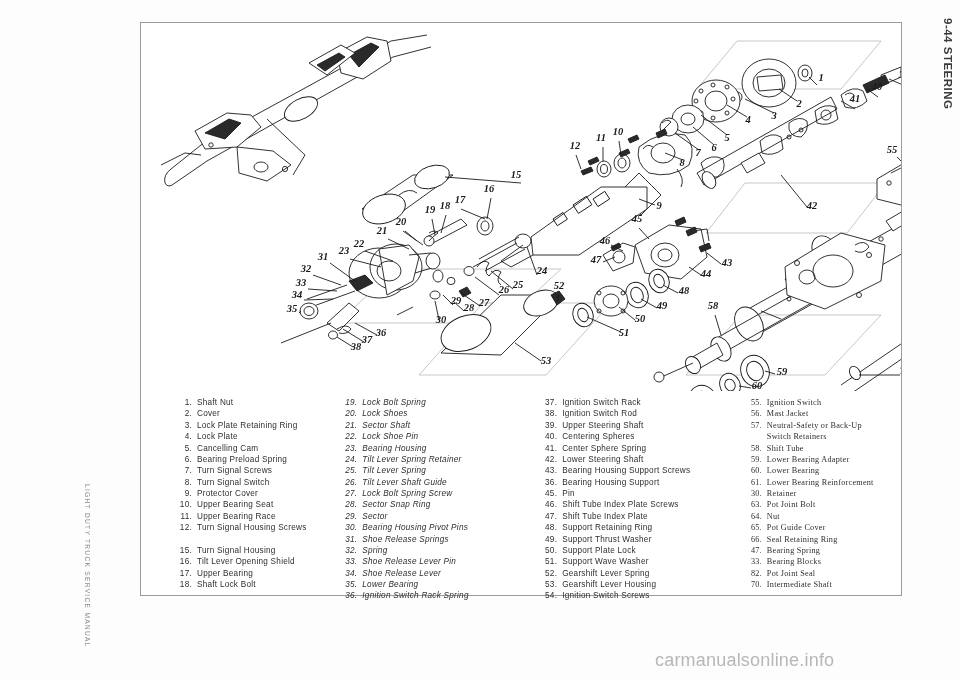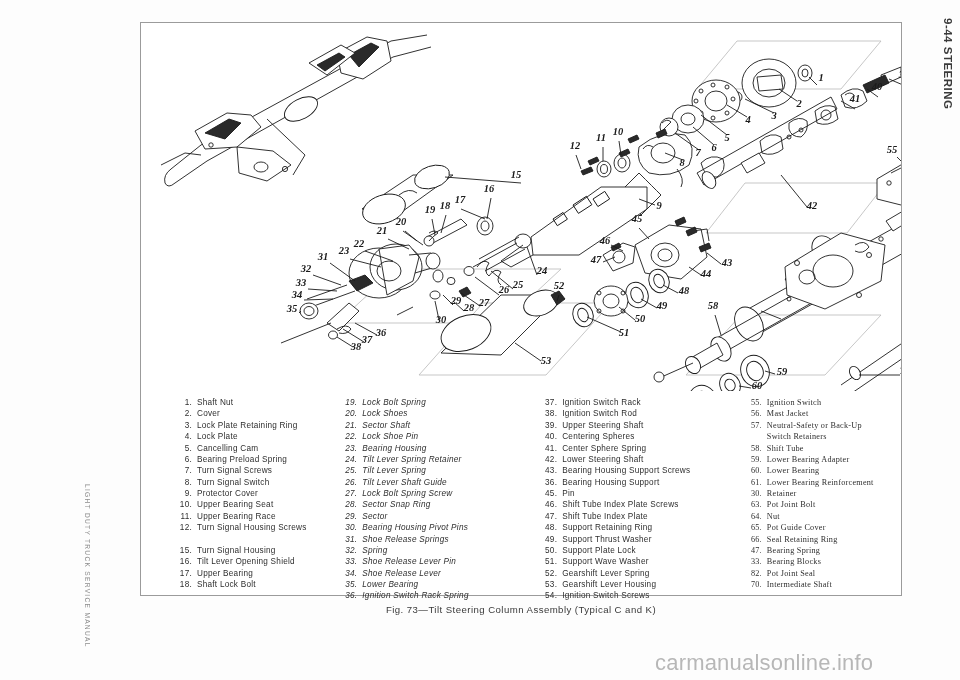--- a/index.html
+++ b/index.html
@@ -98,21 +98,21 @@
     text-align:center;
     font-size:9.6px;
     letter-spacing:.45px;
     color:#3a3a3a;
   }
 
   
   .watermark{
     position:absolute;
     left:655px;top:650px;
-    font-size:22px;
+    font-size:18px;
     color:#b7b7b7;
     letter-spacing:.2px;
     font-family:"Liberation Sans", sans-serif;
   }
 
   .cal{font-size:10.5px;fill:#1b1b1b;font-family:"Liberation Serif",serif;font-style:italic;font-weight:bold;}
   .ln{stroke:#1b1b1b;stroke-width:.9;fill:none;}
   .pt{stroke:#1b1b1b;stroke-width:.9;fill:#ffffff;}
   .ptd{stroke:#1b1b1b;stroke-width:.9;fill:#2a2a2a;}
   .gh{stroke:#b9b9b9;stroke-width:.8;fill:none;}
@@ -819,16 +819,15 @@
           </div>
           <div class="pitem">
             <span class="pnum">70.</span>
             <span class="plabel">Intermediate Shaft</span>
           </div>
         </div>
     </div>
 
   </div>
 
-  <div class="caption">Fig. 73—Tilt Steering Column Assembly (Typical C and K)</div>
   <div class="watermark">carmanualsonline.info</div>
 
 </div>
 
 </body></html>

